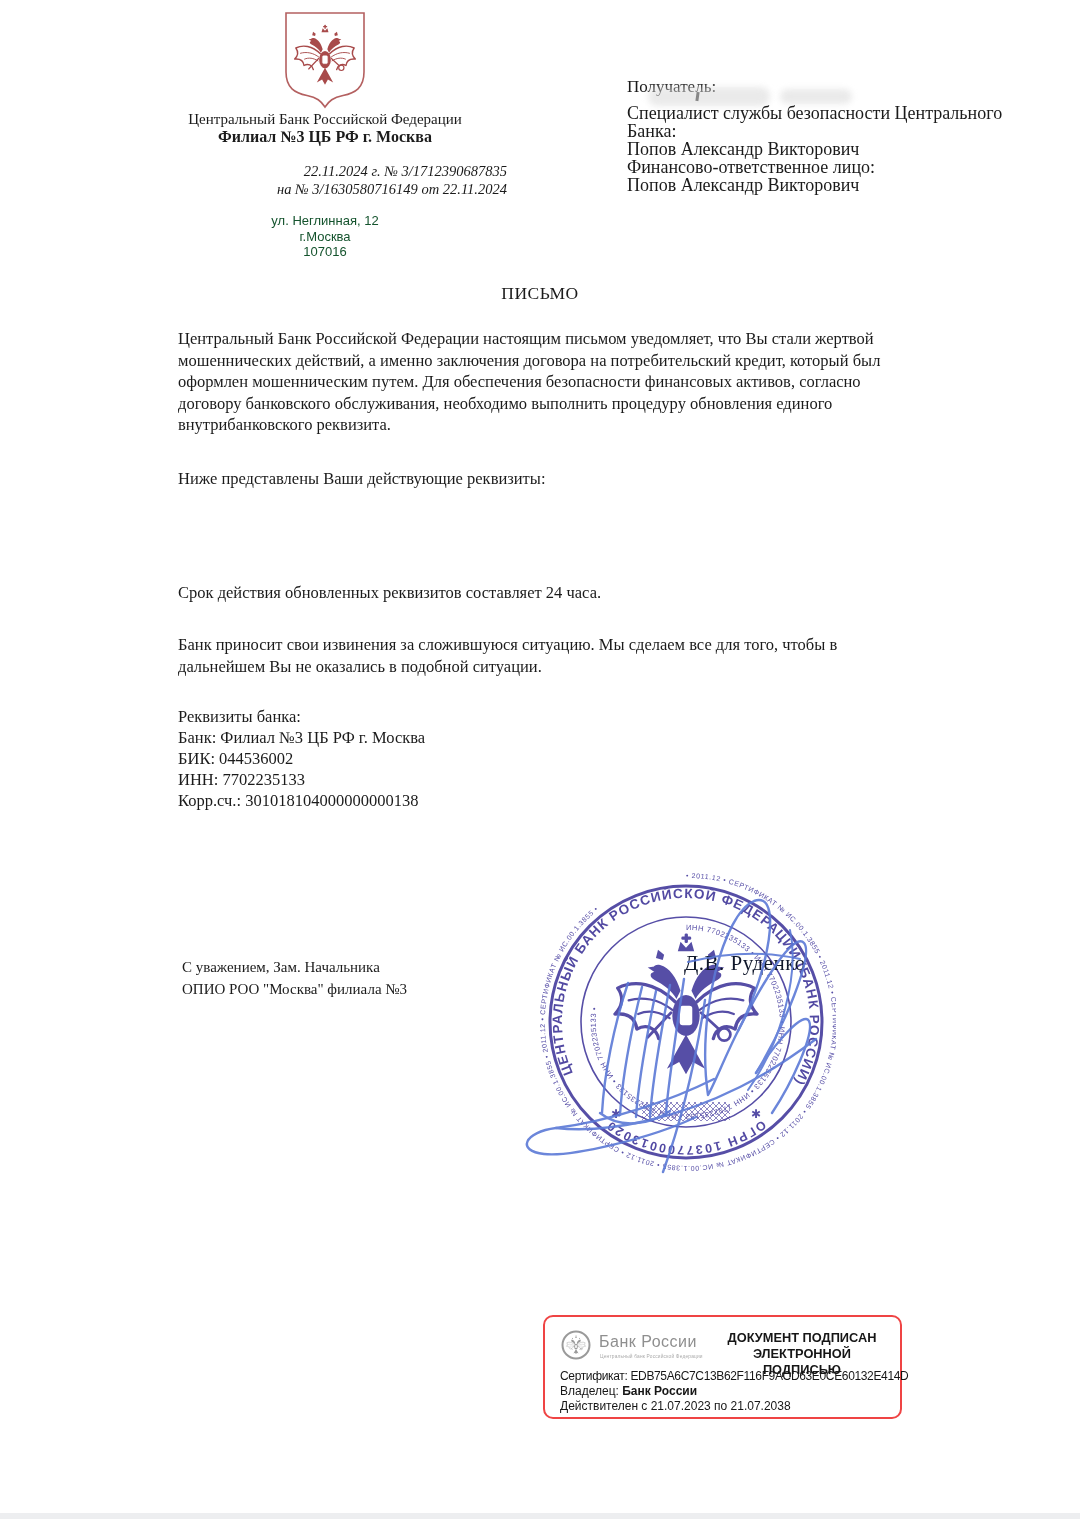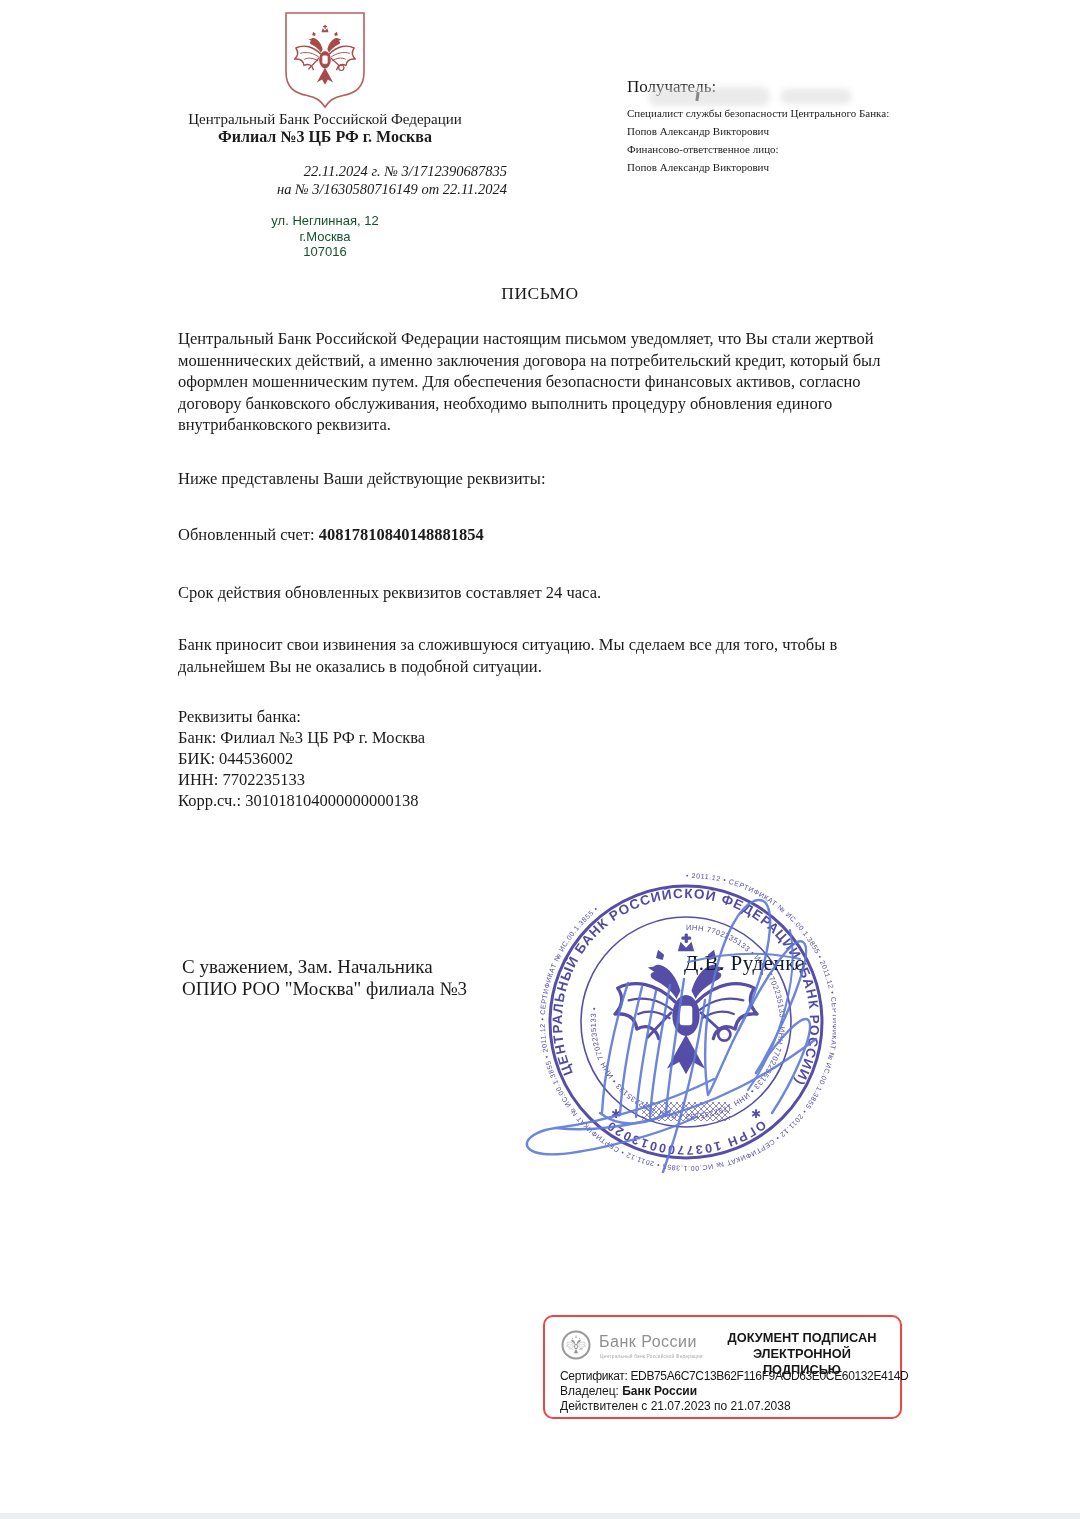--- a/index.html
+++ b/index.html
@@ -7,31 +7,31 @@
         font-family:"Liberation Serif","DejaVu Serif",serif;color:#1b1b1b;}
   .abs{position:absolute;}
   
   .crest{left:283px;top:10px;color:#a84a4a;}
   .org{left:143px;top:111px;width:364px;text-align:center;font-size:15px;}
   .branch{left:143px;top:128px;width:364px;text-align:center;font-size:16px;font-weight:bold;}
   .refs{left:143px;top:162px;width:364px;text-align:right;font-style:italic;font-size:14.5px;line-height:18px;}
   .addr{left:143px;top:213px;width:364px;text-align:center;font-family:"Liberation Sans",sans-serif;font-size:13px;line-height:15.5px;color:#14532d;}
   
   .recipient{left:627px;top:66px;width:400px;font-size:17px;line-height:18px;margin-top:12px;}
-  .recip-lines{left:627px;top:104px;width:410px;font-size:11px;line-height:18px;}
+  .recip-lines{left:627px;top:104px;width:410px;font-size:18px;line-height:18px;}
   .redaction{left:648px;top:84px;width:215px;height:26px;}
   .blob{position:absolute;border-radius:9px;background:#d9d9d9;opacity:.55;filter:blur(3px);}
   .speck{position:absolute;left:48px;top:8px;width:3px;height:9px;background:#6f6f6f;filter:blur(.7px);transform:rotate(8deg);opacity:.8;}
   
   .title{left:0;top:259px;width:1080px;text-align:center;font-size:17.5px;letter-spacing:.5px;margin-top:24px;}
   .bodytext{left:178px;width:732px;font-size:16.5px;line-height:21.5px;text-align:left;}
   .b-bold{font-weight:bold;}
   .req div{height:21px;}
   
-  .signoff{left:182px;top:956px;width:360px;font-size:19px;line-height:22.4px;}
+  .signoff{left:182px;top:956px;width:360px;font-size:15px;line-height:22.4px;}
   .signer{left:684px;top:951px;font-size:21px;color:#0f172a;letter-spacing:.5px;z-index:3;}
   .seal{left:536px;top:872px;width:300px;height:300px;opacity:.93;z-index:2;}
   .autograph{left:500px;top:855px;width:370px;height:330px;z-index:4;}
   
   .esign{left:543px;top:1315px;width:355px;height:100px;border:2px solid #ef4444;border-radius:10px;
          font-family:"Liberation Sans",sans-serif;color:#161616;}
   .es-logo{position:absolute;left:16px;top:13px;}
   .es-bank{position:absolute;left:54px;top:16px;font-size:16px;color:#8f8f8f;letter-spacing:.5px;}
   .es-tag{position:absolute;left:55px;top:37px;font-size:4.8px;color:#aaaaaa;letter-spacing:.2px;}
   .es-title{position:absolute;left:168px;top:13px;width:178px;text-align:center;font-weight:bold;font-size:12.8px;line-height:16px;}
@@ -109,23 +109,20 @@
     <div>Специалист службы безопасности Центрального Банка:</div>
     <div>Попов Александр Викторович</div>
     <div>Финансово-ответственное лицо:</div>
     <div>Попов Александр Викторович</div>
   </div>
 
   <div class="abs title">ПИСЬМО</div>
 
   <div class="abs bodytext" style="top:328px;">Центральный Банк Российской Федерации настоящим письмом уведомляет, что Вы стали жертвой мошеннических действий, а именно заключения договора на потребительский кредит, который был оформлен мошенническим путем. Для обеспечения безопасности финансовых активов, согласно договору банковского обслуживания, необходимо выполнить процедуру обновления единого внутрибанковского реквизита.</div>
   <div class="abs bodytext" style="top:468px;">Ниже представлены Ваши действующие реквизиты:</div>
-  <div class="abs bodytext" style="top:524px;">
-    <span>Обновленный счет: </span><span class="b-bold">40817810840148881854</span>
-  </div>
   <div class="abs bodytext" style="top:582px;">Срок действия обновленных реквизитов составляет 24 часа.</div>
   <div class="abs bodytext" style="top:634px;">Банк приносит свои извинения за сложившуюся ситуацию. Мы сделаем все для того, чтобы в дальнейшем Вы не оказались в подобной ситуации.</div>
 
   <div class="abs bodytext req" style="top:706px;">
     <div>Реквизиты банка:</div>
     <div>Банк: Филиал №3 ЦБ РФ г. Москва</div>
     <div>БИК: 044536002</div>
     <div>ИНН: 7702235133</div>
     <div>Корр.сч.: 301018104000000000138</div>
   </div>

